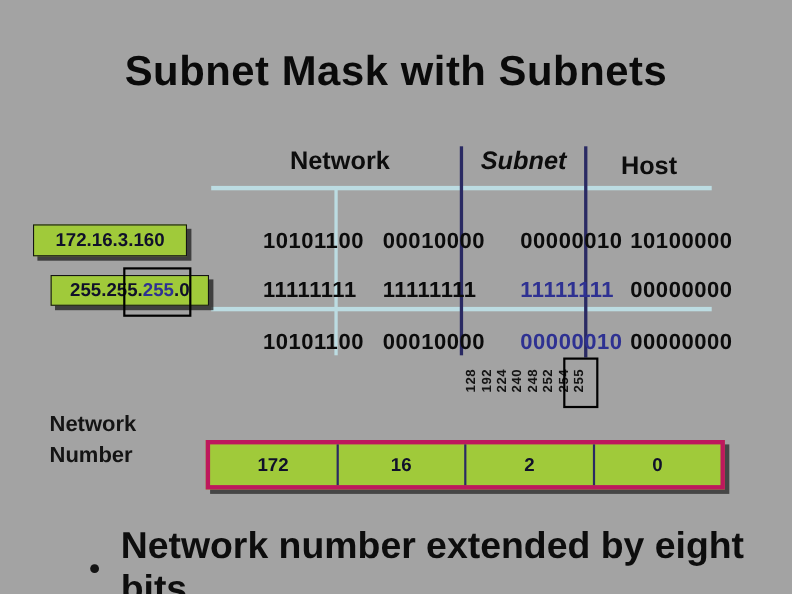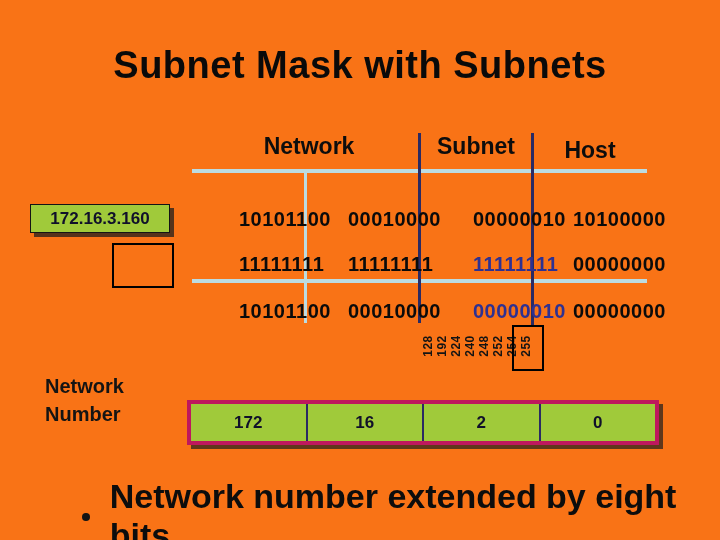--- a/index.html
+++ b/index.html
@@ -1,24 +1,24 @@
 <!DOCTYPE html>
 <html><head>
 <meta charset="utf-8">
 <style>
   html,body{margin:0;padding:0;background:#fff;}
   .slide{
-    position:relative;width:720px;height:540px;background:#f97316;overflow:hidden;
+    position:relative;width:720px;height:540px;background:#a3a3a3;overflow:hidden;
     font-family:"Liberation Sans","DejaVu Sans",sans-serif;font-weight:bold;color:#0b0b0b;
   }
   .abs{position:absolute;}
   .slide-title{left:0;right:0;top:44px;text-align:center;font-size:38px;letter-spacing:0.5px;color:#0a0a0a;}
   .col-header{top:133px;font-size:23px;text-align:center;color:#0d0d0d;}
   .hdr-network{left:200px;width:218px;}
-  .hdr-subnet{left:421px;width:110px;}
+  .hdr-subnet{left:421px;width:110px;font-style:italic;}
   .hdr-host{left:534px;width:112px;top:137px;}
   .hline{height:4px;background:#bcdce2;}
   .hline1{left:192px;top:169px;width:455px;}
   .hline2{left:192px;top:279px;width:455px;}
   .vline{width:3px;}
   .vline-lb{left:304px;top:172px;height:151px;background:#bcdce2;}
   .vline-n1{left:418px;top:133px;height:190px;background:#2a2a63;}
   .vline-n2{left:531px;top:133px;height:192px;background:#2a2a63;}
   .bin{font-size:20px;height:26px;line-height:26px;text-align:left;letter-spacing:0.5px;color:#0b0b0b;margin-left:39px;}
   .r1{top:206px;} .r2{top:251px;} .r3{top:298px;}
@@ -65,20 +65,21 @@
   <div class="abs col-header hdr-host">Host</div>
 
   <div class="abs hline hline1"></div>
   <div class="abs hline hline2"></div>
   <div class="abs vline vline-lb"></div>
   <div class="abs vline vline-n1"></div>
   <div class="abs vline vline-n2"></div>
 
   <div class="abs green-box ip-box">172.16.3.160</div>
 
+  <div class="abs green-box mask-box"><span>255.255.</span><span class="blue">255</span><span>.0</span></div>
   <div class="abs hollow-rect mask-rect"></div>
 
   <div class="abs bin r1 c1">10101100</div>
   <div class="abs bin r1 c2">00010000</div>
   <div class="abs bin r1 c3">00000010</div>
   <div class="abs bin r1 c4">10100000</div>
 
   <div class="abs bin r2 c1">11111111</div>
   <div class="abs bin r2 c2">11111111</div>
   <div class="abs bin r2 c3 blue">11111111</div>

